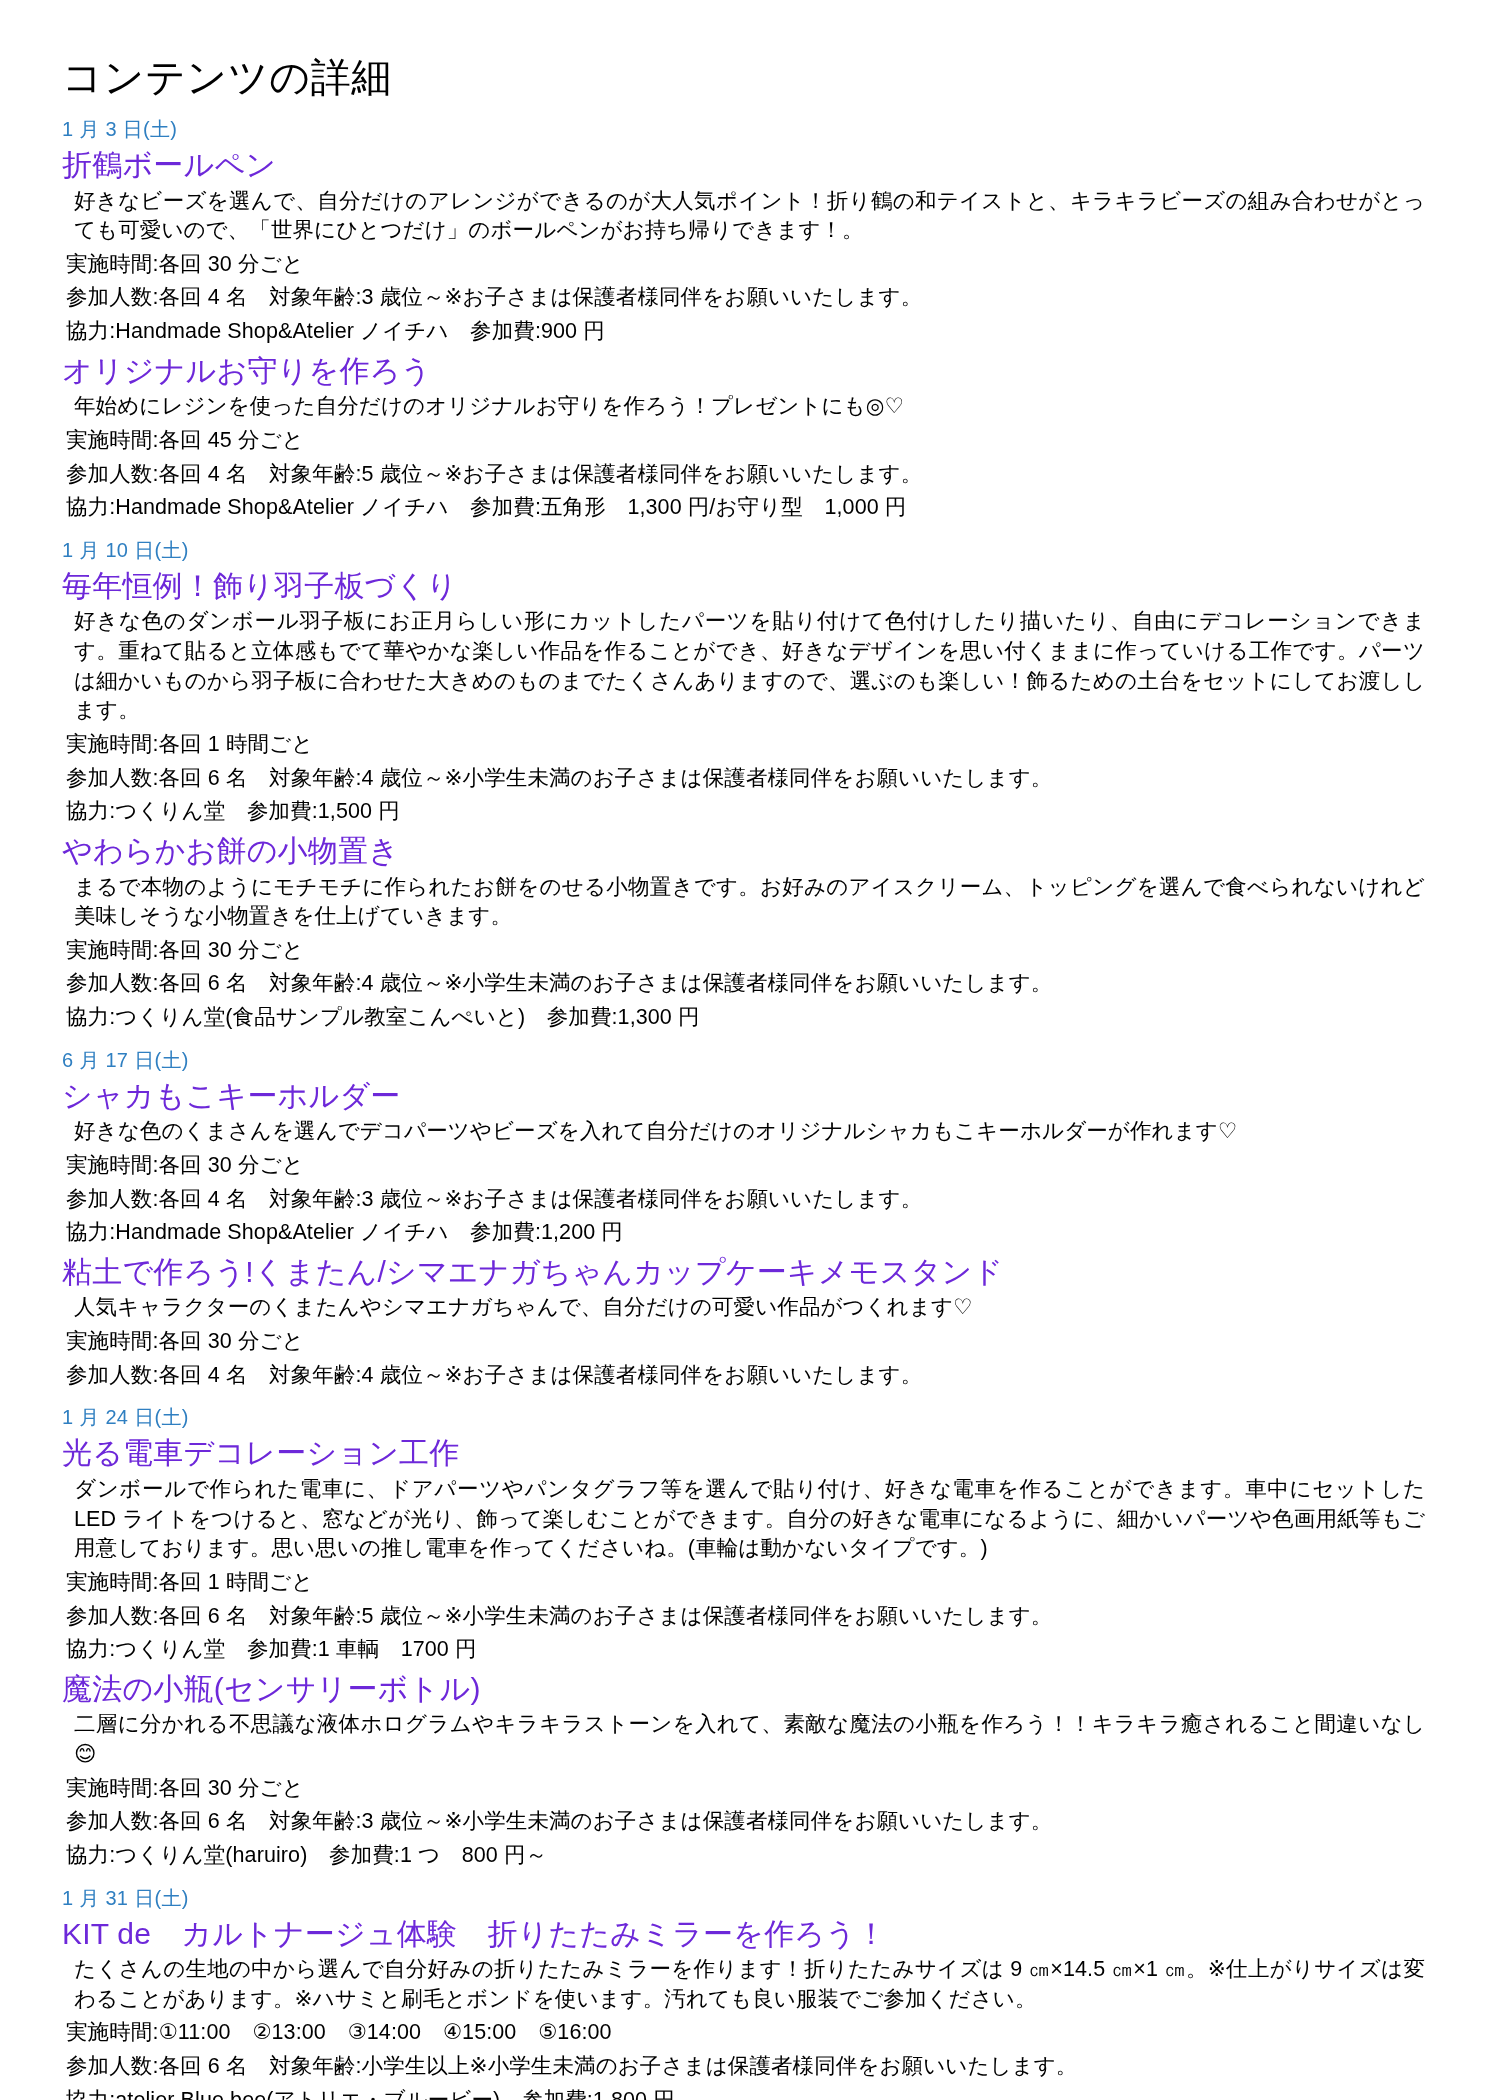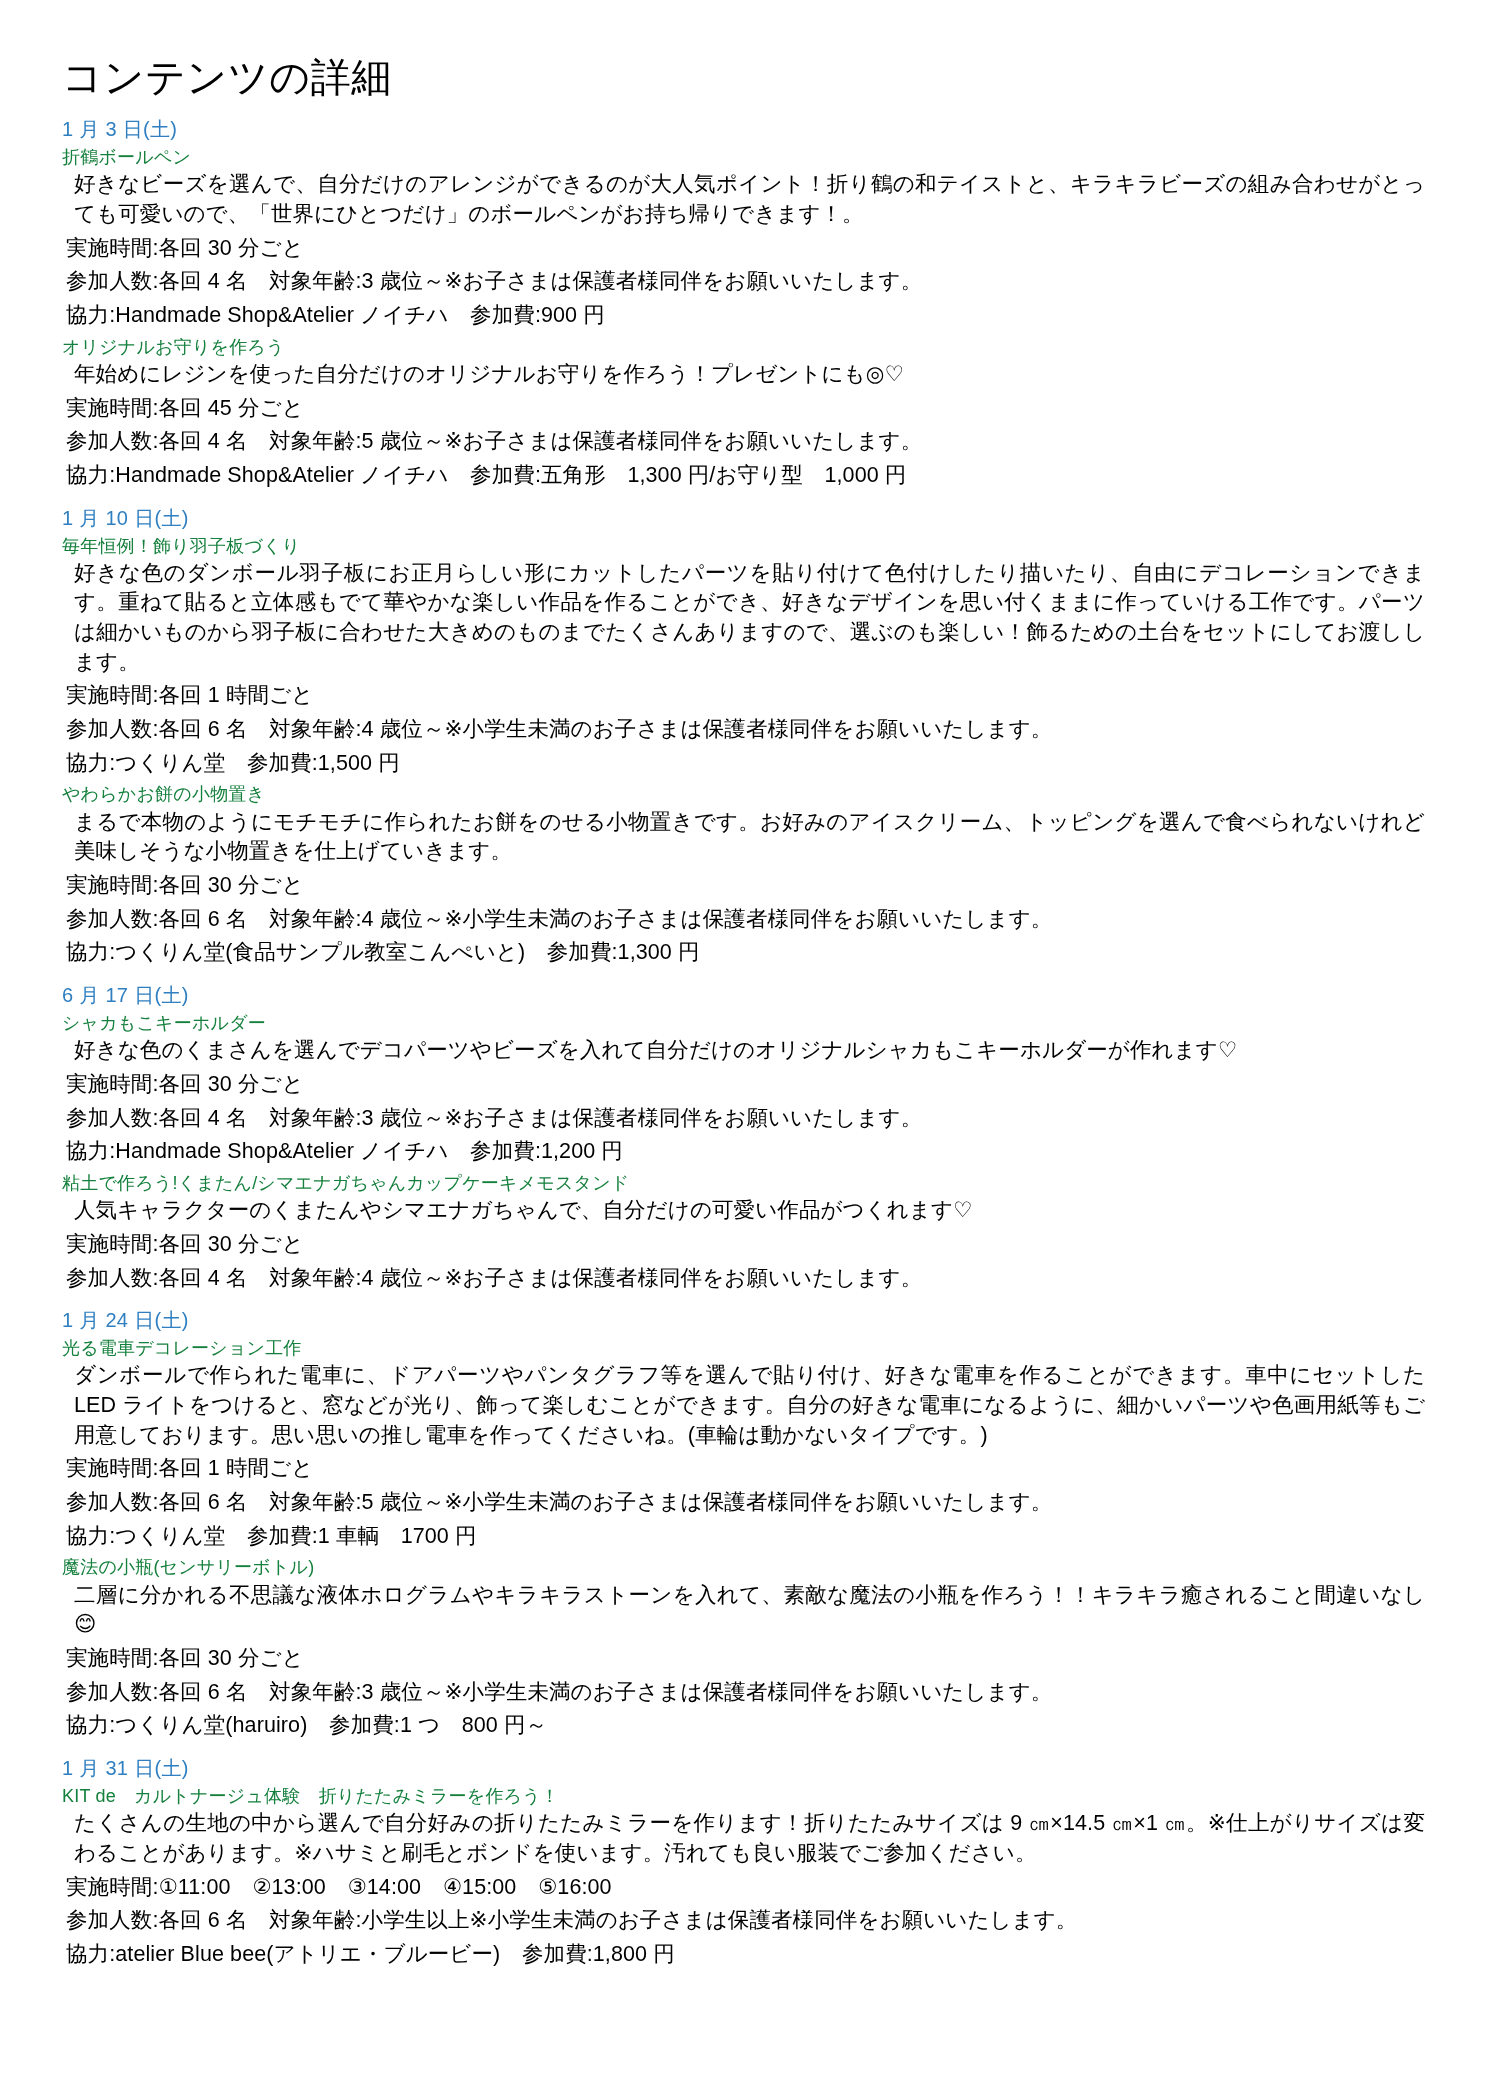--- a/index.html
+++ b/index.html
@@ -33,23 +33,23 @@
     line-height: 1.35;
     color: #2f7fc1;
     margin: 14px 0 2px 0;
     font-weight: 400;
     letter-spacing: 0.3px;
   }
   .workshop {
     margin: 0 0 2px 0;
   }
   .workshop-title {
-    font-size: 18px;
+    font-size: 30px;
     line-height: 1.35;
-    color: #15803d;
+    color: #6d28d9;
     margin: 2px 0 1px 0;
     font-weight: 400;
     letter-spacing: 0.2px;
   }
   .workshop-desc {
     font-size: 21.5px;
     line-height: 1.38;
     color: #000000;
     margin: 0 0 1px 12px;
     text-align: justify;

